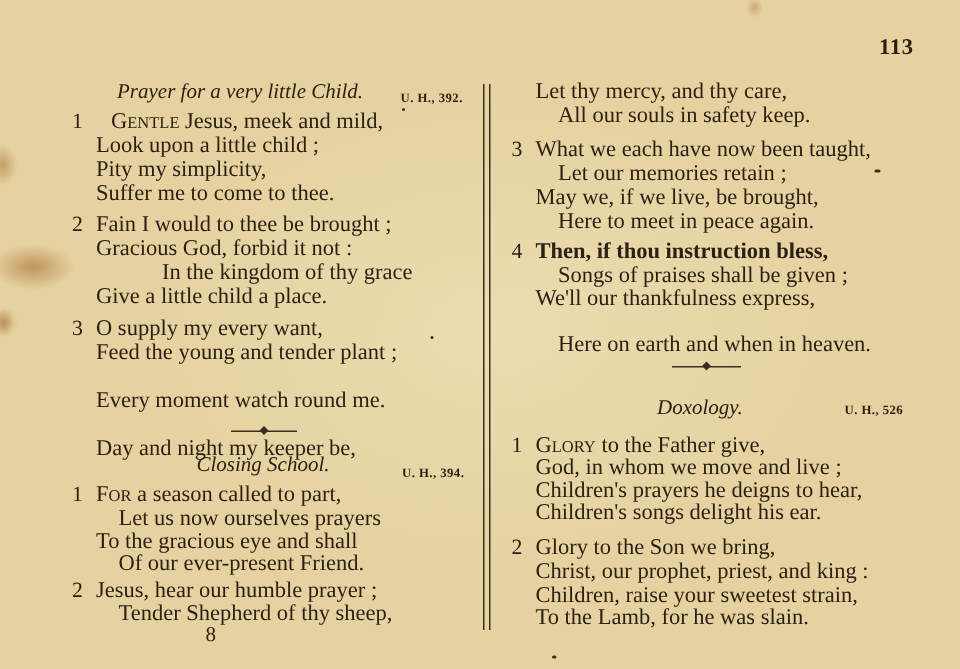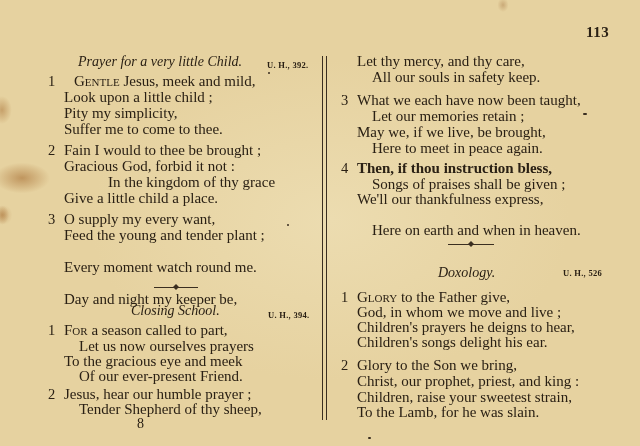--- a/index.html
+++ b/index.html
@@ -141,21 +141,21 @@
     <div class="dot"></div>
   </div>
 
   <div>
     <div class="hymn-title" style="left:131px; top:303px;">Closing School.</div>
     <div class="source-ref" style="left:268px; top:310px;">U. H., 394.</div>
 
     <div class="verse-num" style="left:48px; top:322px;">1</div>
     <div class="line" style="left:64px; top:322px;"><span class="sc">For</span><span> a season called to part,</span></div>
     <div class="line" style="left:79px; top:338px;">Let us now ourselves prayers</div>
-    <div class="line" style="left:64px; top:353px;">To the gracious eye and meek</div>
+    <div class="line" style="left:64px; top:353px;">To the gracious eye and shall</div>
     <div class="line" style="left:79px; top:368px;">Of our ever-present Friend.</div>
 
     <div class="verse-num" style="left:48px; top:386px;">2</div>
     <div class="line" style="left:64px; top:386px;">Jesus, hear our humble prayer ;</div>
     <div class="line" style="left:79px; top:401px;">Tender Shepherd of thy sheep,</div>
   </div>
 
   <div class="signature">8</div>
 
   <div>

